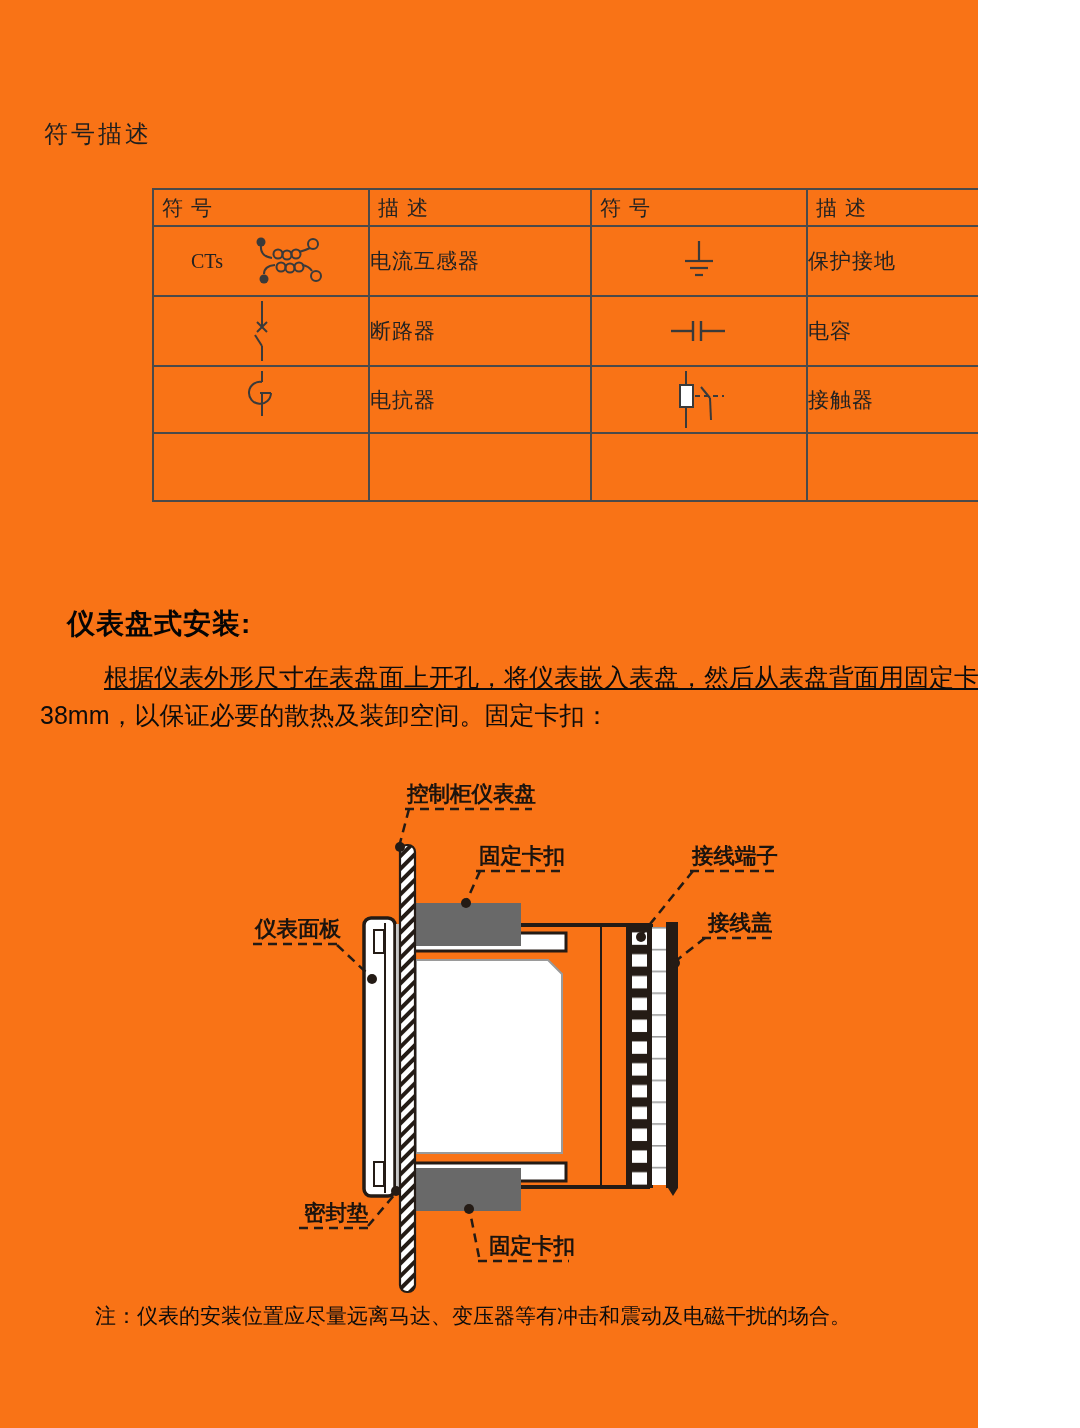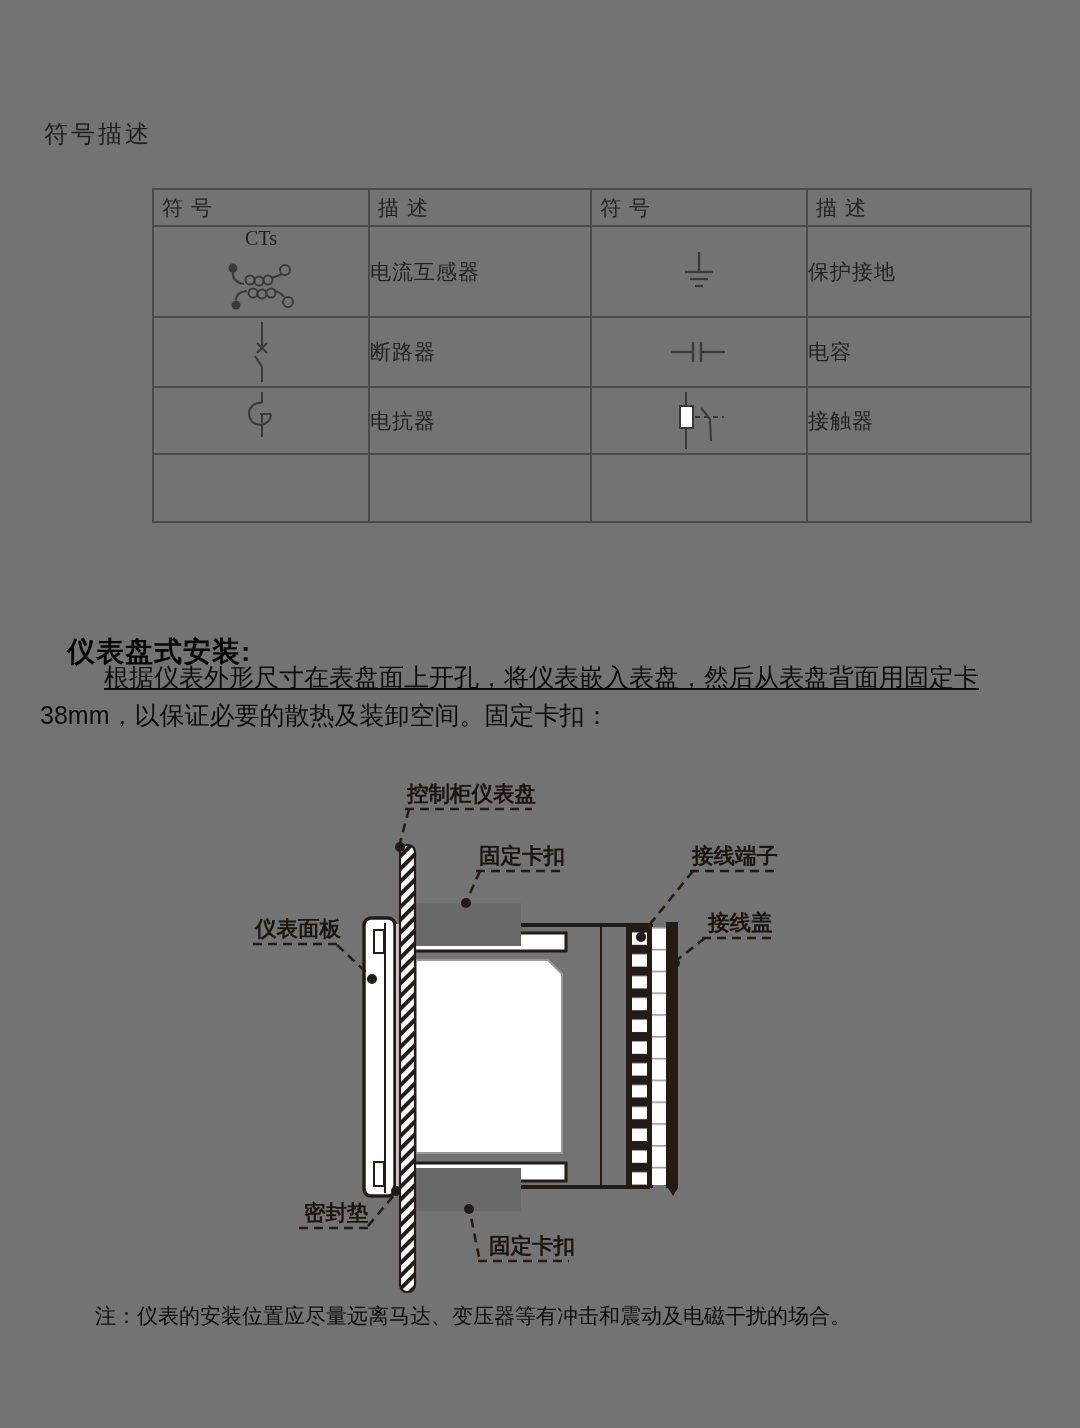--- a/index.html
+++ b/index.html
@@ -1,29 +1,29 @@
 <!DOCTYPE html>
 <html><head>
 <meta charset="utf-8">
 <style>
   html,body{margin:0;padding:0;background:#ffffff;}
-  .page{position:relative;width:1080px;height:1428px;background:#737373;overflow:hidden;
+  .page{position:relative;width:978px;height:1428px;background:#f97316;overflow:hidden;
         font-family:"Liberation Sans",sans-serif;color:#111;}
   .doc-title{position:absolute;left:44px;top:118px;font-family:"Liberation Serif",serif;
         font-size:24px;letter-spacing:3px;color:#1f1f1f;}
   table.symbol-table{position:absolute;left:152px;top:188px;width:878px;
         border-collapse:collapse;table-layout:fixed;}
   table.symbol-table td,table.symbol-table th{border:2px solid #4a4a4a;text-align:left;
         vertical-align:middle;font-family:"Liberation Serif",serif;font-size:21px;
         font-weight:400;color:#222;padding:0;}
   table.symbol-table th{letter-spacing:8px;text-indent:8px;}
   td.desc{letter-spacing:1px;}
-  .symcell{display:flex;align-items:center;justify-content:center;gap:8px;flex-direction:column;}
+  .symcell{display:flex;align-items:center;justify-content:center;gap:24px;}
   .ct-label{font-family:"Liberation Serif",serif;font-size:20px;color:#222;}
-  .section-heading{position:absolute;left:67px;top:633px;font-size:28px;font-weight:700;
+  .section-heading{position:absolute;left:67px;top:605px;font-size:28px;font-weight:700;
         color:#050505;letter-spacing:1px;}
   .paragraph{position:absolute;left:40px;top:658px;width:1012px;font-size:25px;
         line-height:38px;font-weight:500;color:#0c0c0c;}
   .para-line{white-space:nowrap;}
   .para-line.indent{text-indent:64px;text-decoration:underline;}
   .diagram{position:absolute;left:0;top:770px;width:1080px;height:540px;}
   .note{position:absolute;left:95px;top:1302px;font-size:21px;font-weight:500;
         color:#0c0c0c;z-index:2;white-space:nowrap;}
   .dlabel{font-family:"Liberation Sans",sans-serif;font-size:21.5px;font-weight:600;fill:#1c140e;}
   .sym{display:block;}

